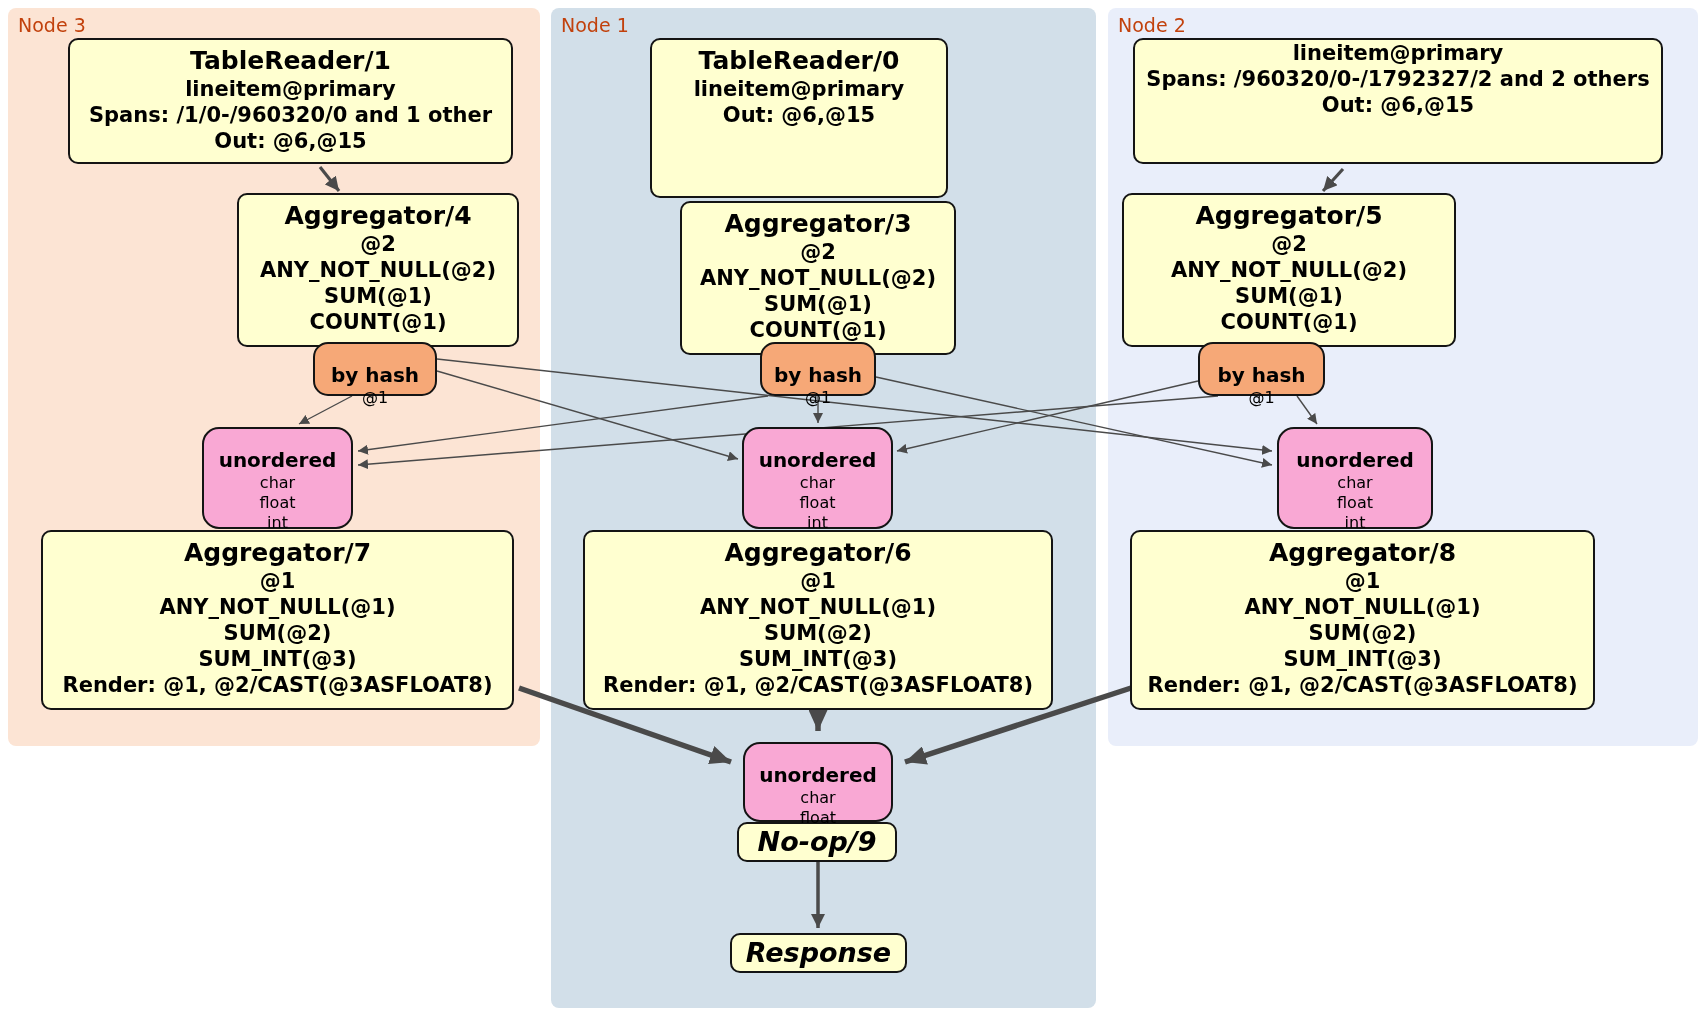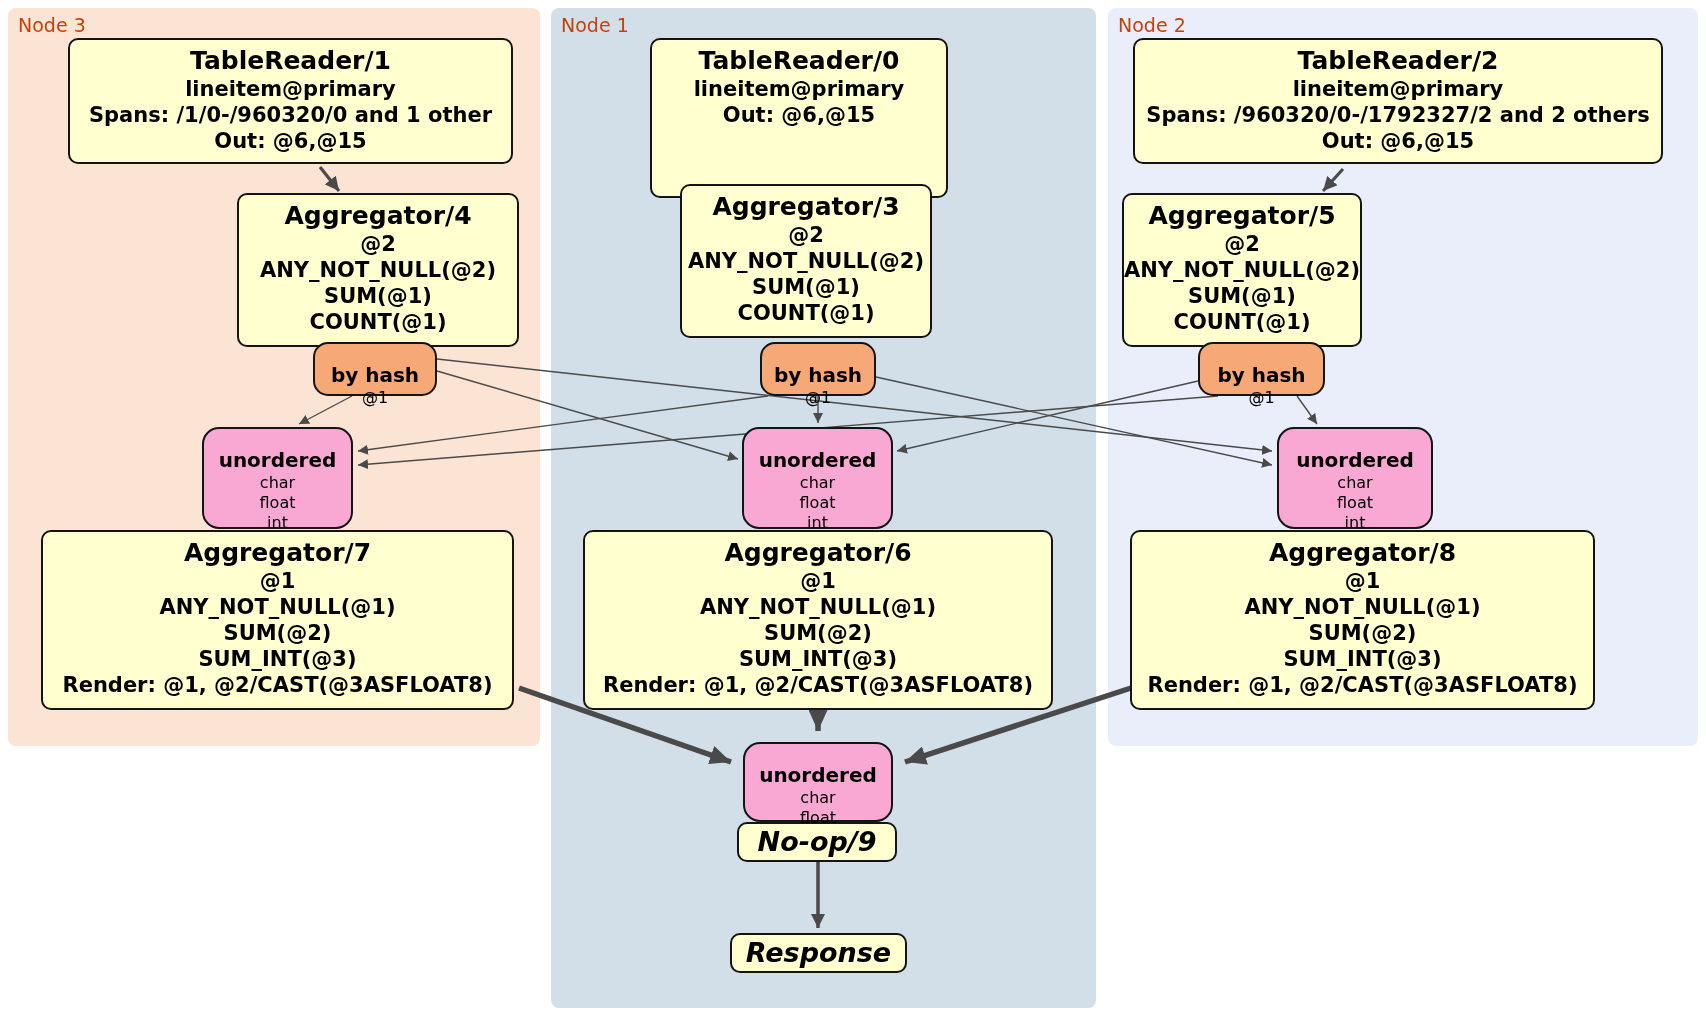--- a/index.html
+++ b/index.html
@@ -99,21 +99,21 @@
     <div class="bl">SUM(@2)</div>
     <div class="bl">SUM_INT(@3)</div>
     <div class="bl">Render: @1, @2/CAST(@3ASFLOAT8)</div>
   </div>
 
   <div class="box" style="left:650px;top:38px;width:298px;height:160px;">
     <div class="bt">TableReader/0</div>
     <div class="bl">lineitem@primary</div>
     <div class="bl">Out: @6,@15</div>
   </div>
-  <div class="box" style="left:680px;top:184px;width:252px;height:154px;">
+  <div class="box" style="left:680px;top:201px;width:276px;height:154px;">
     <div class="bt">Aggregator/3</div>
     <div class="bl">@2</div>
     <div class="bl">ANY_NOT_NULL(@2)</div>
     <div class="bl">SUM(@1)</div>
     <div class="bl">COUNT(@1)</div>
   </div>
   <div class="box router" style="left:760px;top:342px;width:116px;height:54px;">
     <div class="rt">by hash</div>
     <div class="rl">@1</div>
   </div>
@@ -126,26 +126,25 @@
   <div class="box" style="left:583px;top:530px;width:470px;height:180px;">
     <div class="bt">Aggregator/6</div>
     <div class="bl">@1</div>
     <div class="bl">ANY_NOT_NULL(@1)</div>
     <div class="bl">SUM(@2)</div>
     <div class="bl">SUM_INT(@3)</div>
     <div class="bl">Render: @1, @2/CAST(@3ASFLOAT8)</div>
   </div>
 
   <div class="box" style="left:1133px;top:38px;width:530px;height:126px;">
-    <div class="bt">TableReader/2</div>
     <div class="bl">lineitem@primary</div>
     <div class="bl">Spans: /960320/0-/1792327/2 and 2 others</div>
     <div class="bl">Out: @6,@15</div>
   </div>
-  <div class="box" style="left:1122px;top:193px;width:240px;height:154px;">
+  <div class="box" style="left:1122px;top:193px;width:334px;height:154px;">
     <div class="bt">Aggregator/5</div>
     <div class="bl">@2</div>
     <div class="bl">ANY_NOT_NULL(@2)</div>
     <div class="bl">SUM(@1)</div>
     <div class="bl">COUNT(@1)</div>
   </div>
   <div class="box router" style="left:1198px;top:342px;width:127px;height:54px;">
     <div class="rt">by hash</div>
     <div class="rl">@1</div>
   </div>

